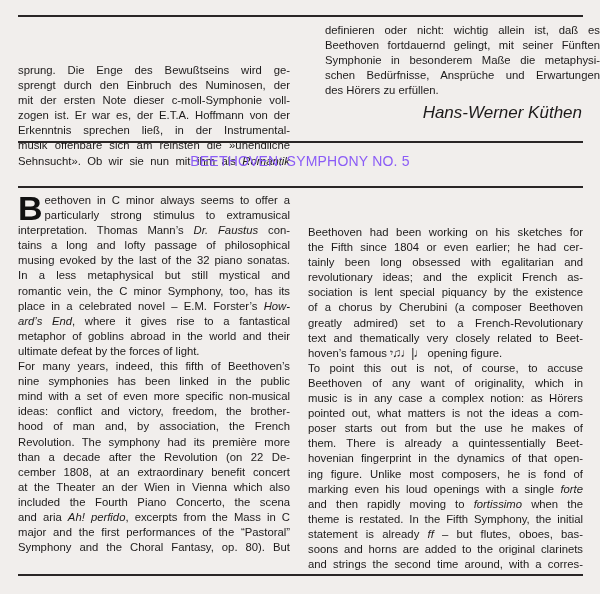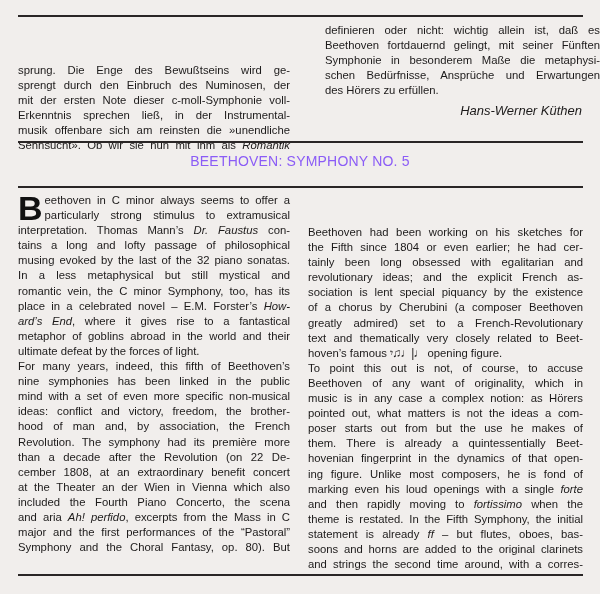--- a/index.html
+++ b/index.html
@@ -15,21 +15,21 @@
     position: absolute;
     font-size: 11.3px;
     line-height: 15.1px;
     text-align: justify;
     hyphens: manual;
   }
   .col .line { display: block; text-align: justify; text-align-last: justify; white-space: nowrap; }
   .col .line.last { text-align-last: left; }
   em { }
   .sig {
-    position: absolute; font-size: 13px; font-style: italic;
+    position: absolute; font-size: 17px; font-style: italic;
     right: 18px; top: 103px;
   }
   .title {
     position: absolute; left: 0; right: 0; top: 153px;
     text-align: center; font-size: 14px; letter-spacing: 0.2px;
     color: #8b5cf6;
   }
   .dropcap {
     float: left; font-weight: bold; font-size: 34px; line-height: 26px;
     margin: 2px 2px 0 0; color: #111;
@@ -38,20 +38,21 @@
 </style>
 </head>
 <body>
 
 <div class="rule" style="left:18px; width:565px; top:15px;"></div>
 
 <div class="col" style="left:18px; width:272px; top:23px;margin-top:40px;">
   <span class="line">sprung. Die Enge des Bewußtseins wird ge-</span>
   <span class="line">sprengt durch den Einbruch des Numinosen, der</span>
   <span class="line">mit der ersten Note dieser c-moll-Symphonie voll-</span>
+  <span class="line">zogen ist. Er war es, der E.T.A. Hoffmann von der</span>
   <span class="line">Erkenntnis sprechen ließ, in der Instrumental-</span>
   <span class="line">musik offenbare sich am reinsten die »unendliche</span>
   <span class="line"><span>Sehnsucht». Ob wir sie nun mit ihm als </span><em>Romantik</em></span>
 </div>
 
 <div class="col" style="left:293px; width:275px; top:23px;margin-left:32px;">
   <span class="line">definieren oder nicht: wichtig allein ist, daß es</span>
   <span class="line">Beethoven fortdauernd gelingt, mit seiner Fünften</span>
   <span class="line">Symphonie in besonderem Maße die metaphysi-</span>
   <span class="line">schen Bedürfnisse, Ansprüche und Erwartungen</span>

